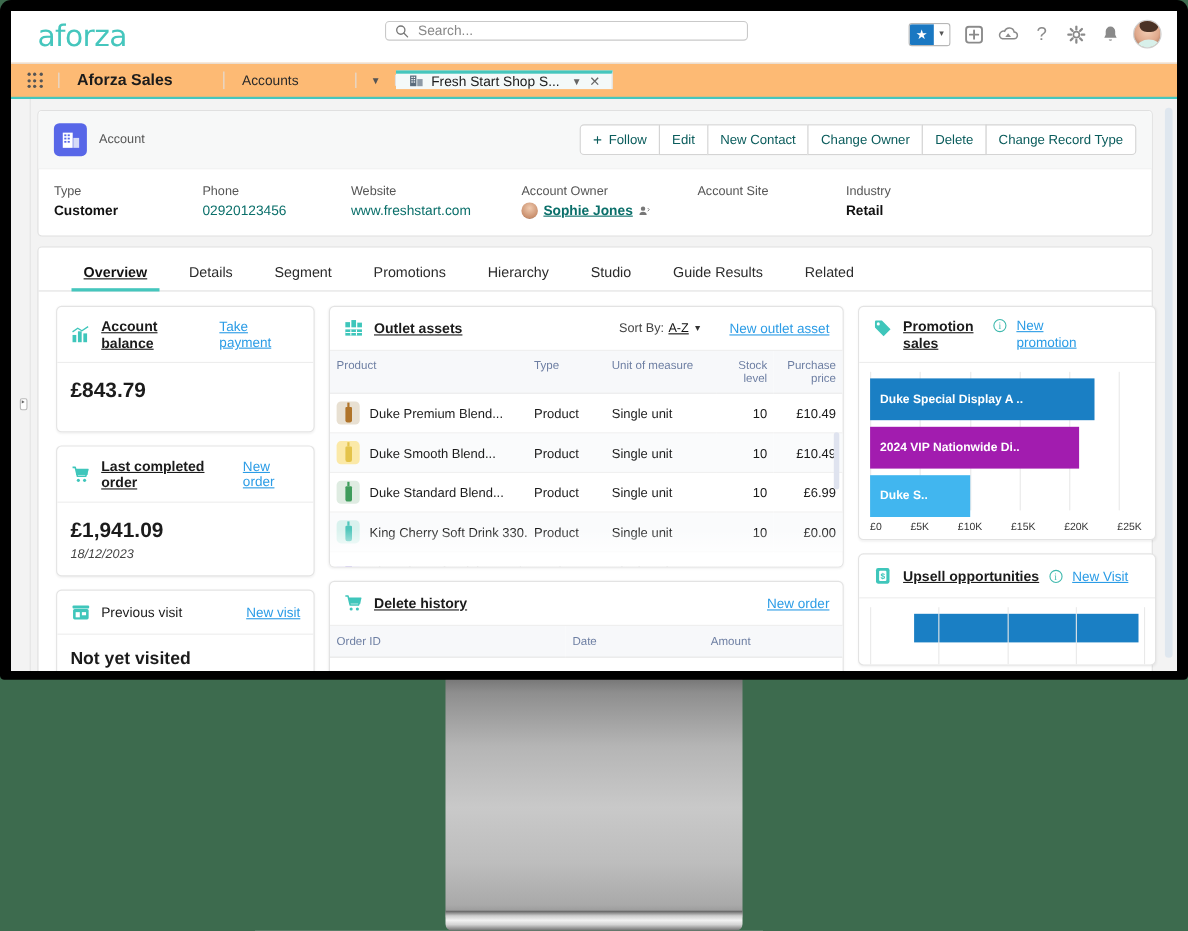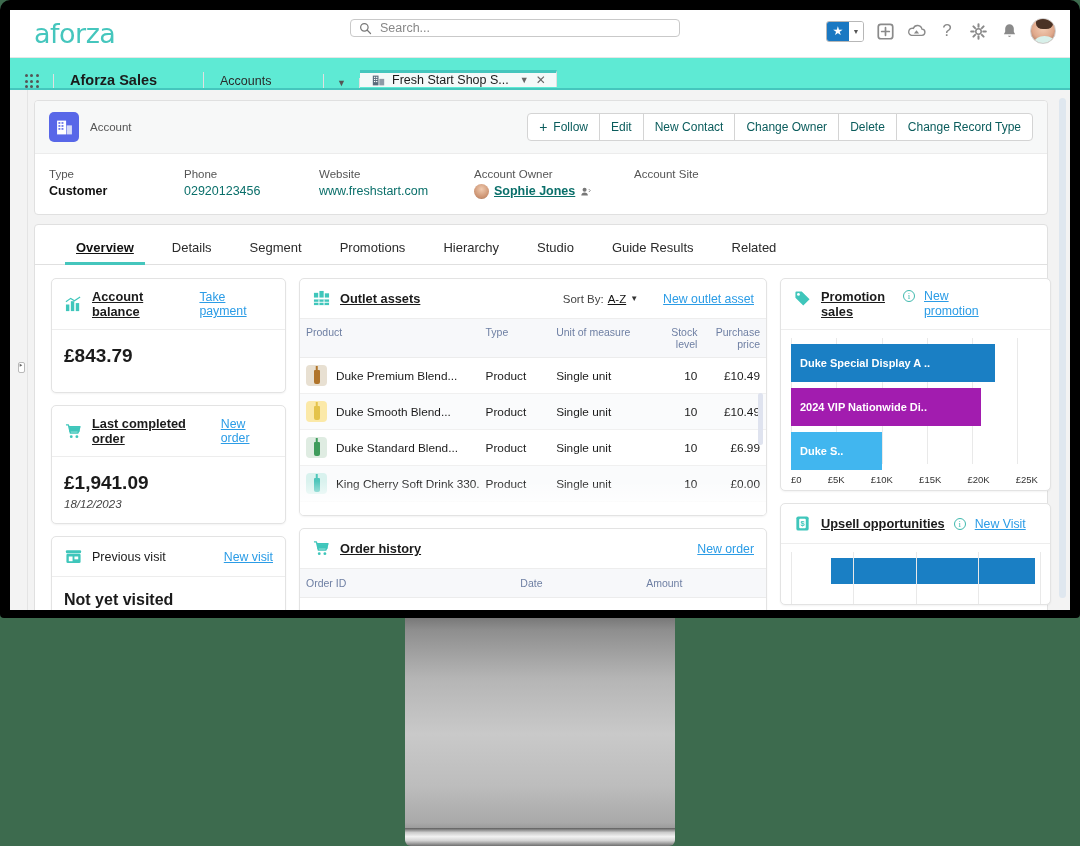--- a/index.html
+++ b/index.html
@@ -104,24 +104,24 @@
   }
   .avatar::after {
     content: ""; position: absolute; left: 3px; bottom: -6px;
     width: 21px; height: 13px; border-radius: 50% 50% 0 0;
     background: #d8f0ea;
   }
 
   
   .app-nav {
     height: 33px;
-    background: #5eead4;
+    background: #fdba74;
     border-top: 1px solid #e6e6e6;
     border-bottom: 2px solid #45c6bd;
-    display: flex; align-items: flex-end;
+    display: flex; align-items: center;
     position: relative;
   }
   .waffle {
     width: 44px; display: flex; align-items: center; justify-content: center;
     border-right: 1px solid #e0e0e0;
   }
   .waffle-grid { display: grid; grid-template-columns: repeat(3, 3px); gap: 2.5px; }
   .waffle-grid i { width: 3px; height: 3px; background: #555; border-radius: 50%; display: block; }
   .app-name {
     display: flex; align-items: center;
@@ -528,20 +528,24 @@
               <svg width="11" height="11" viewBox="0 0 12 12">
                     <circle cx="5" cy="4" r="2.2" fill="#777"></circle>
                     <path d="M1.4 10.4c0-2 1.7-3.2 3.6-3.2s3.6 1.2 3.6 3.2z" fill="#777"></path>
                     <path d="M9.6 3.4l1.6 1.6-1.6 1.6" stroke="#777" stroke-width="0.9" fill="none"></path>
                   </svg>
             </div>
           </div>
           <div class="rf">
             <div class="rf-label">Account Site</div>
             <div class="rf-value"></div>
+          </div>
+          <div class="rf">
+            <div class="rf-label">Industry</div>
+            <div class="rf-value">Retail</div>
           </div>
         </div>
       </div>
 
       <div class="tabs-card">
         <div class="tabs-row">
           <div class="tab selected">Overview</div>
           <div class="tab">Details</div>
           <div class="tab">Segment</div>
           <div class="tab">Promotions</div>
@@ -726,21 +730,21 @@
             <div class="card" style="margin-bottom:0;">
               <div class="card-head">
                 <span class="card-icon">
                   <svg width="17" height="17" viewBox="0 0 18 18">
                         <path d="M1 2h2.6l2.1 8.6h8L15.8 4H4.2" stroke="#3fc6bb" stroke-width="1.5" fill="none" stroke-linejoin="round"></path>
                         <rect x="4.5" y="4.3" width="11" height="5" fill="#3fc6bb"></rect>
                         <circle cx="6.6" cy="14.5" r="1.5" fill="#3fc6bb"></circle>
                         <circle cx="12.6" cy="14.5" r="1.5" fill="#3fc6bb"></circle>
                       </svg>
                 </span>
-                <span class="card-title">Order history</span>
+                <span class="card-title">Delete history</span>
                 <span class="card-action">New order</span>
               </div>
               <table class="oh">
                 <thead>
                       <tr>
                   <th style="width:46%;">Order ID</th>
                   <th style="width:27%;">Date</th>
                   <th>Amount</th>
                 </tr>
                     </thead>

